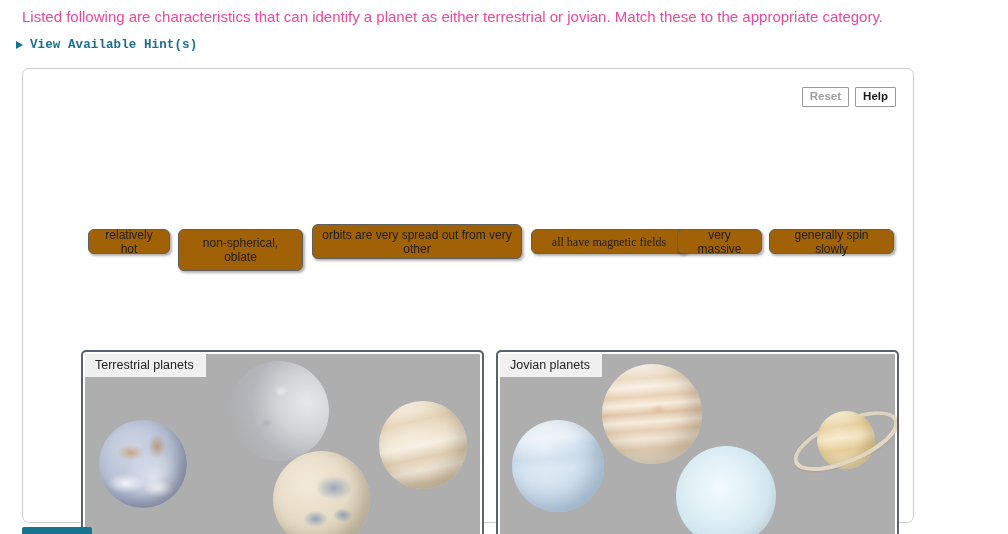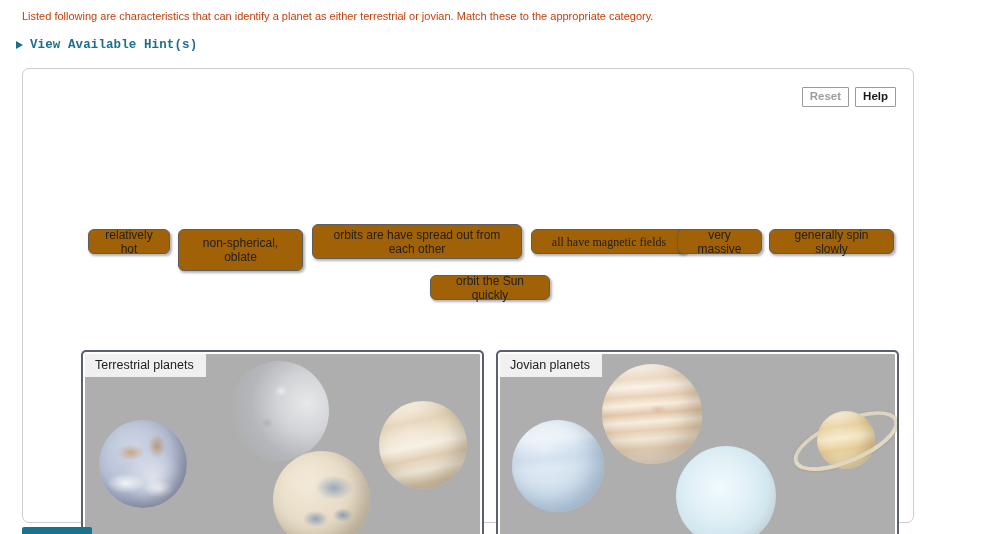--- a/index.html
+++ b/index.html
@@ -15,23 +15,23 @@
     font-family: "Liberation Sans", sans-serif;
     color: #222;
     -webkit-font-smoothing: antialiased;
   }
 
   
   #prompt-text {
     position: absolute;
     left: 22px;
     top: 9px;
-    font-size: 11px;
+    font-size: 15px;
     line-height: 15px;
-    color: #c2410c;
+    color: #ec4899;
     white-space: nowrap;
   }
 
   
   #hint-toggle {
     position: absolute;
     left: 16px;
     top: 38px;
     display: flex;
     align-items: center;
@@ -249,25 +249,24 @@
 <div id="activity-card">
 
   <div id="card-toolbar">
     <button class="tool-btn disabled">Reset</button>
     <button class="tool-btn enabled">Help</button>
   </div>
 
   <div id="chip-tray">
       <div class="chip" style="left: 65px; top: 160px; width: 82px; height: 25px;">relatively hot</div>
       <div class="chip" style="left: 155px; top: 160px; width: 125px; height: 42px;">non-spherical, oblate</div>
-      <div class="chip" style="left: 289px; top: 155px; width: 210px; height: 35px;">orbits are have spread out from each other</div>
+      <div class="chip" style="left: 289px; top: 155px; width: 210px; height: 35px;">orbits are very spread out from very other</div>
       <div class="chip" style="left: 508px; top: 160px; width: 156px; height: 25px; font-family: Liberation Serif, serif;">all have magnetic fields</div>
       <div class="chip" style="left: 654px; top: 160px; width: 85px; height: 25px;">very massive</div>
       <div class="chip" style="left: 746px; top: 160px; width: 125px; height: 25px;">generally spin slowly</div>
-      <div class="chip" style="left: 407px; top: 206px; width: 120px; height: 25px;">orbit the Sun quickly</div>
     </div>
 
   <div id="drop-zone-area">
       <div class="drop-panel" style="left: 58px; top: 281px; width: 403px; height: 206px;">
         <div class="planet-field">
           <div class="planet p-earth" style="left: 16px; top: 68px; width: 88px; height: 88px;"></div>
           <div class="planet p-mercury" style="left: 146px; top: 9px; width: 100px; height: 100px;"></div>
           <div class="planet p-mars" style="left: 190px; top: 99px; width: 97px; height: 97px;"></div>
           <div class="planet p-venus" style="left: 296px; top: 49px; width: 88px; height: 88px;"></div>
         </div>

